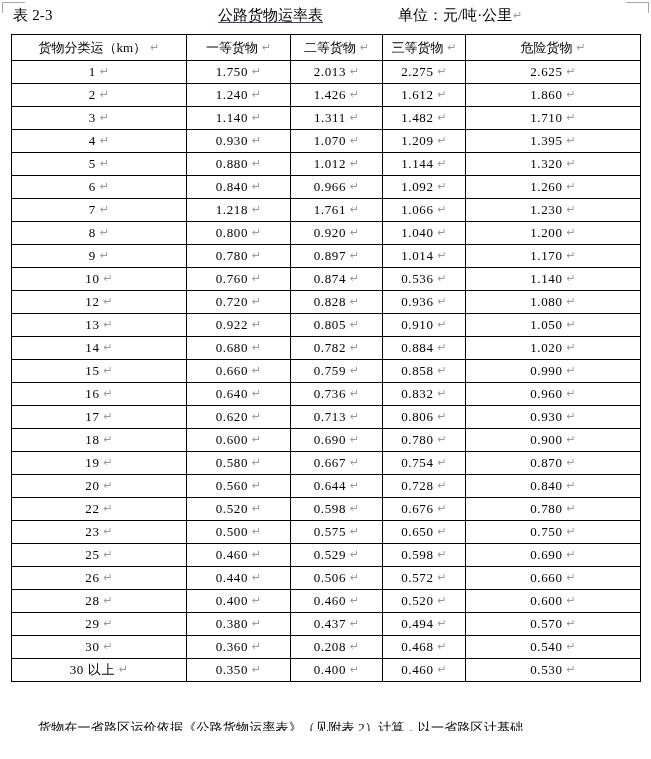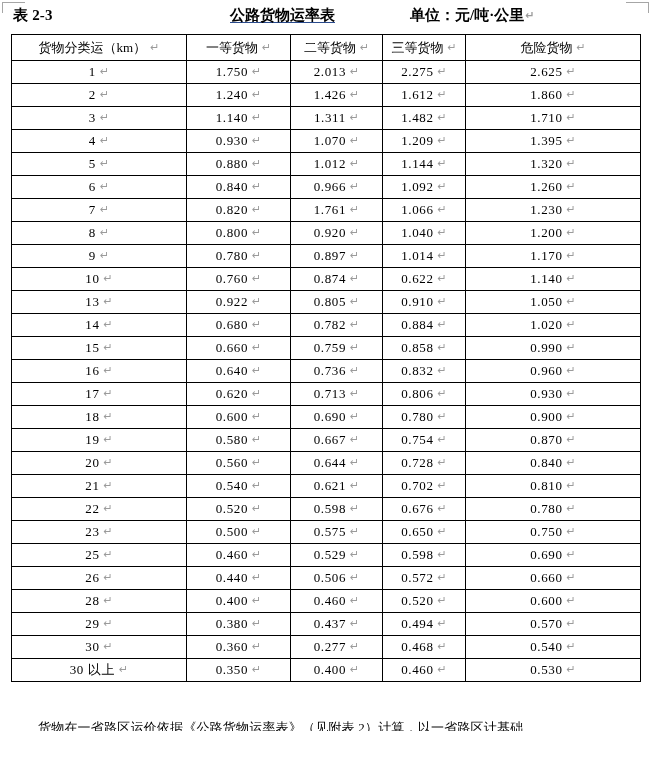--- a/index.html
+++ b/index.html
@@ -28,44 +28,43 @@
   .margin-mark.tr { right: 2px; top: 2px; border-width: 1px 1px 0 0; }
 
   .doc {
     padding: 0;
   }
 
   
   .caption-row {
     position: relative;
     height: 31px;
-    font-weight: bold;
+    font-weight: normal;
     font-size: 15px;
     line-height: 31px;
     white-space: nowrap;
     padding-left: 46px;
   }
   .caption-label {
     position: absolute;
     left: 13px;
     top: 0;
     letter-spacing: 0.2px;
   }
   .caption-title {
     position: absolute;
     left: 218px;
     top: 0;
     text-decoration: underline;
     text-decoration-color: #2a4b8d;
     text-underline-offset: 2px;
-    margin-left: 12px;
   }
   .caption-unit {
     position: absolute;
-    left: 410px;
+    left: 398px;
     top: 0;
   }
 
   
   .ret {
     color: #9b9b9b;
     font-size: 11px;
     font-family: "DejaVu Sans", sans-serif;
     padding-left: 4px;
     vertical-align: 1px;
@@ -193,21 +192,21 @@
         </tr>
         <tr>
           <td><span class="num">6</span><span class="ret">↵</span></td>
           <td><span class="num">0.840</span><span class="ret">↵</span></td>
           <td><span class="num">0.966</span><span class="ret">↵</span></td>
           <td><span class="num">1.092</span><span class="ret">↵</span></td>
           <td><span class="num">1.260</span><span class="ret">↵</span></td>
         </tr>
         <tr>
           <td><span class="num">7</span><span class="ret">↵</span></td>
-          <td><span class="num">0.820</span><span class="ret">↵</span></td>
+          <td><span class="num">1.218</span><span class="ret">↵</span></td>
           <td><span class="num">1.761</span><span class="ret">↵</span></td>
           <td><span class="num">1.066</span><span class="ret">↵</span></td>
           <td><span class="num">1.230</span><span class="ret">↵</span></td>
         </tr>
         <tr>
           <td><span class="num">8</span><span class="ret">↵</span></td>
           <td><span class="num">0.800</span><span class="ret">↵</span></td>
           <td><span class="num">0.920</span><span class="ret">↵</span></td>
           <td><span class="num">1.040</span><span class="ret">↵</span></td>
           <td><span class="num">1.200</span><span class="ret">↵</span></td>
@@ -216,22 +215,29 @@
           <td><span class="num">9</span><span class="ret">↵</span></td>
           <td><span class="num">0.780</span><span class="ret">↵</span></td>
           <td><span class="num">0.897</span><span class="ret">↵</span></td>
           <td><span class="num">1.014</span><span class="ret">↵</span></td>
           <td><span class="num">1.170</span><span class="ret">↵</span></td>
         </tr>
         <tr>
           <td><span class="num">10</span><span class="ret">↵</span></td>
           <td><span class="num">0.760</span><span class="ret">↵</span></td>
           <td><span class="num">0.874</span><span class="ret">↵</span></td>
-          <td><span class="num">0.622</span><span class="ret">↵</span></td>
+          <td><span class="num">0.536</span><span class="ret">↵</span></td>
           <td><span class="num">1.140</span><span class="ret">↵</span></td>
+        </tr>
+        <tr>
+          <td><span class="num">12</span><span class="ret">↵</span></td>
+          <td><span class="num">0.720</span><span class="ret">↵</span></td>
+          <td><span class="num">0.828</span><span class="ret">↵</span></td>
+          <td><span class="num">0.936</span><span class="ret">↵</span></td>
+          <td><span class="num">1.080</span><span class="ret">↵</span></td>
         </tr>
         <tr>
           <td><span class="num">13</span><span class="ret">↵</span></td>
           <td><span class="num">0.922</span><span class="ret">↵</span></td>
           <td><span class="num">0.805</span><span class="ret">↵</span></td>
           <td><span class="num">0.910</span><span class="ret">↵</span></td>
           <td><span class="num">1.050</span><span class="ret">↵</span></td>
         </tr>
         <tr>
           <td><span class="num">14</span><span class="ret">↵</span></td>
@@ -276,27 +282,20 @@
           <td><span class="num">0.870</span><span class="ret">↵</span></td>
         </tr>
         <tr>
           <td><span class="num">20</span><span class="ret">↵</span></td>
           <td><span class="num">0.560</span><span class="ret">↵</span></td>
           <td><span class="num">0.644</span><span class="ret">↵</span></td>
           <td><span class="num">0.728</span><span class="ret">↵</span></td>
           <td><span class="num">0.840</span><span class="ret">↵</span></td>
         </tr>
         <tr>
-          <td><span class="num">21</span><span class="ret">↵</span></td>
-          <td><span class="num">0.540</span><span class="ret">↵</span></td>
-          <td><span class="num">0.621</span><span class="ret">↵</span></td>
-          <td><span class="num">0.702</span><span class="ret">↵</span></td>
-          <td><span class="num">0.810</span><span class="ret">↵</span></td>
-        </tr>
-        <tr>
           <td><span class="num">22</span><span class="ret">↵</span></td>
           <td><span class="num">0.520</span><span class="ret">↵</span></td>
           <td><span class="num">0.598</span><span class="ret">↵</span></td>
           <td><span class="num">0.676</span><span class="ret">↵</span></td>
           <td><span class="num">0.780</span><span class="ret">↵</span></td>
         </tr>
         <tr>
           <td><span class="num">23</span><span class="ret">↵</span></td>
           <td><span class="num">0.500</span><span class="ret">↵</span></td>
           <td><span class="num">0.575</span><span class="ret">↵</span></td>
@@ -327,21 +326,21 @@
         <tr>
           <td><span class="num">29</span><span class="ret">↵</span></td>
           <td><span class="num">0.380</span><span class="ret">↵</span></td>
           <td><span class="num">0.437</span><span class="ret">↵</span></td>
           <td><span class="num">0.494</span><span class="ret">↵</span></td>
           <td><span class="num">0.570</span><span class="ret">↵</span></td>
         </tr>
         <tr>
           <td><span class="num">30</span><span class="ret">↵</span></td>
           <td><span class="num">0.360</span><span class="ret">↵</span></td>
-          <td><span class="num">0.277</span><span class="ret">↵</span></td>
+          <td><span class="num">0.208</span><span class="ret">↵</span></td>
           <td><span class="num">0.468</span><span class="ret">↵</span></td>
           <td><span class="num">0.540</span><span class="ret">↵</span></td>
         </tr>
         <tr>
           <td><span class="num">30 以上</span><span class="ret">↵</span></td>
           <td><span class="num">0.350</span><span class="ret">↵</span></td>
           <td><span class="num">0.400</span><span class="ret">↵</span></td>
           <td><span class="num">0.460</span><span class="ret">↵</span></td>
           <td><span class="num">0.530</span><span class="ret">↵</span></td>
         </tr>

